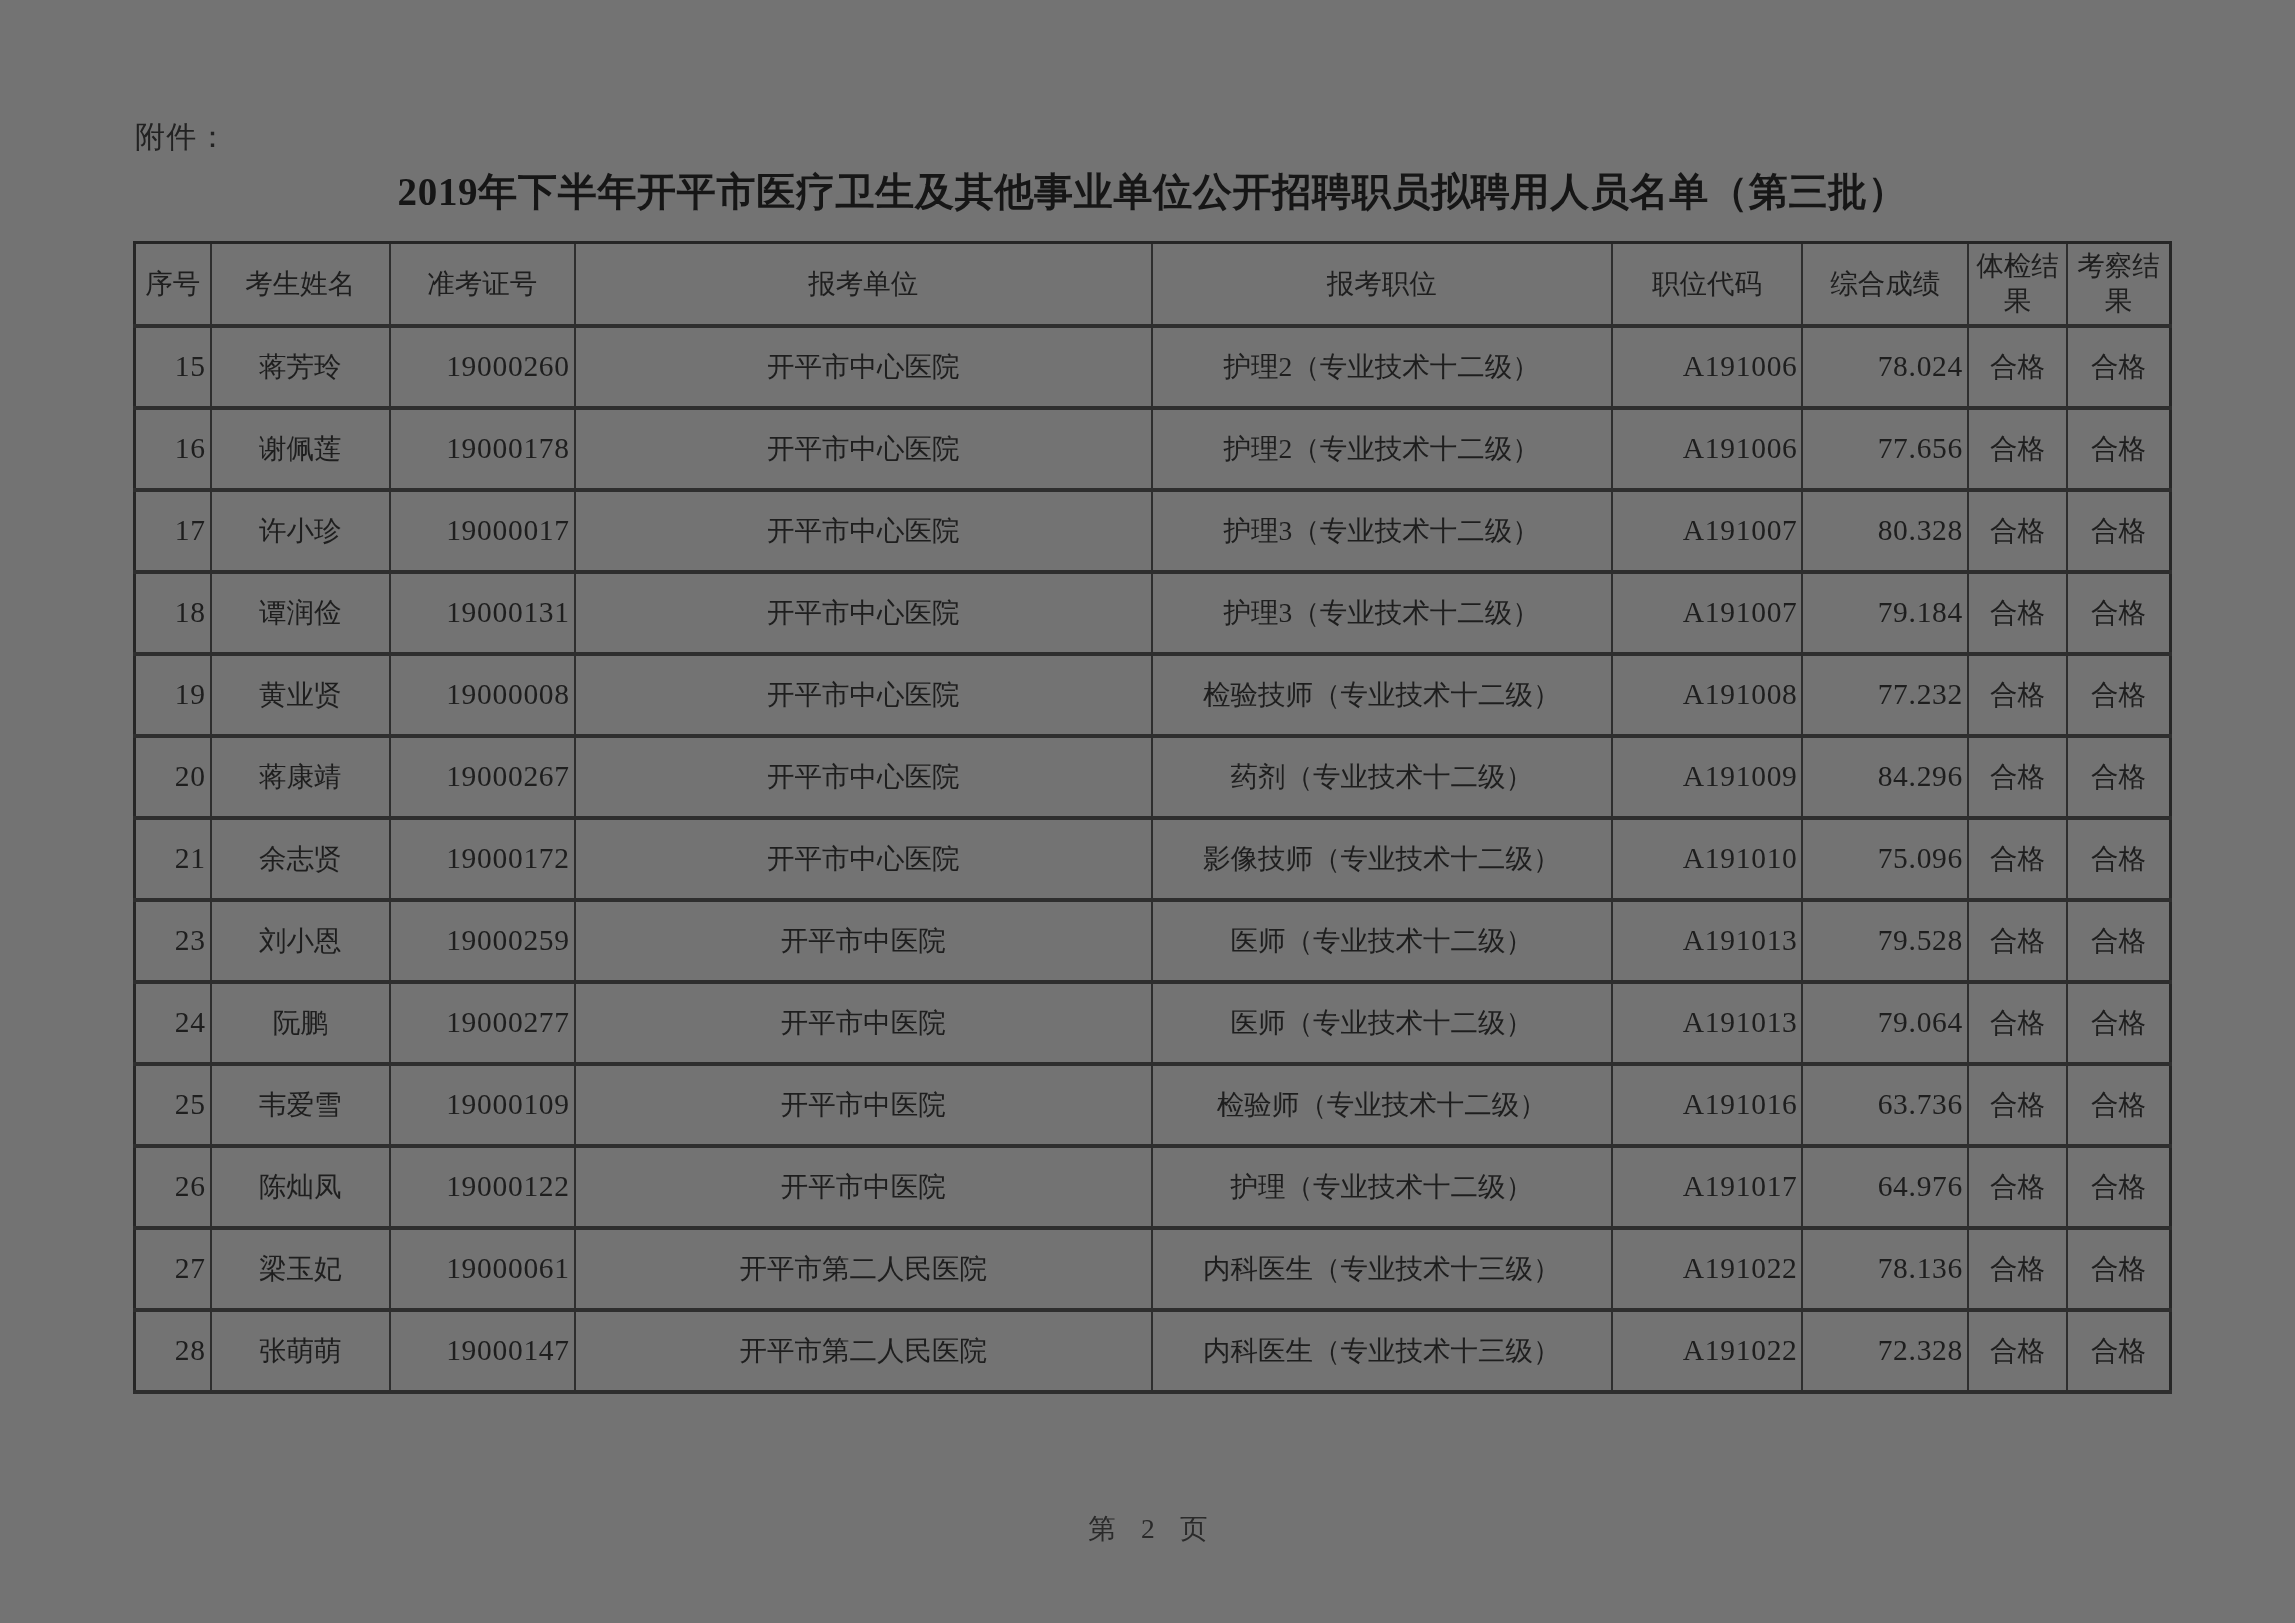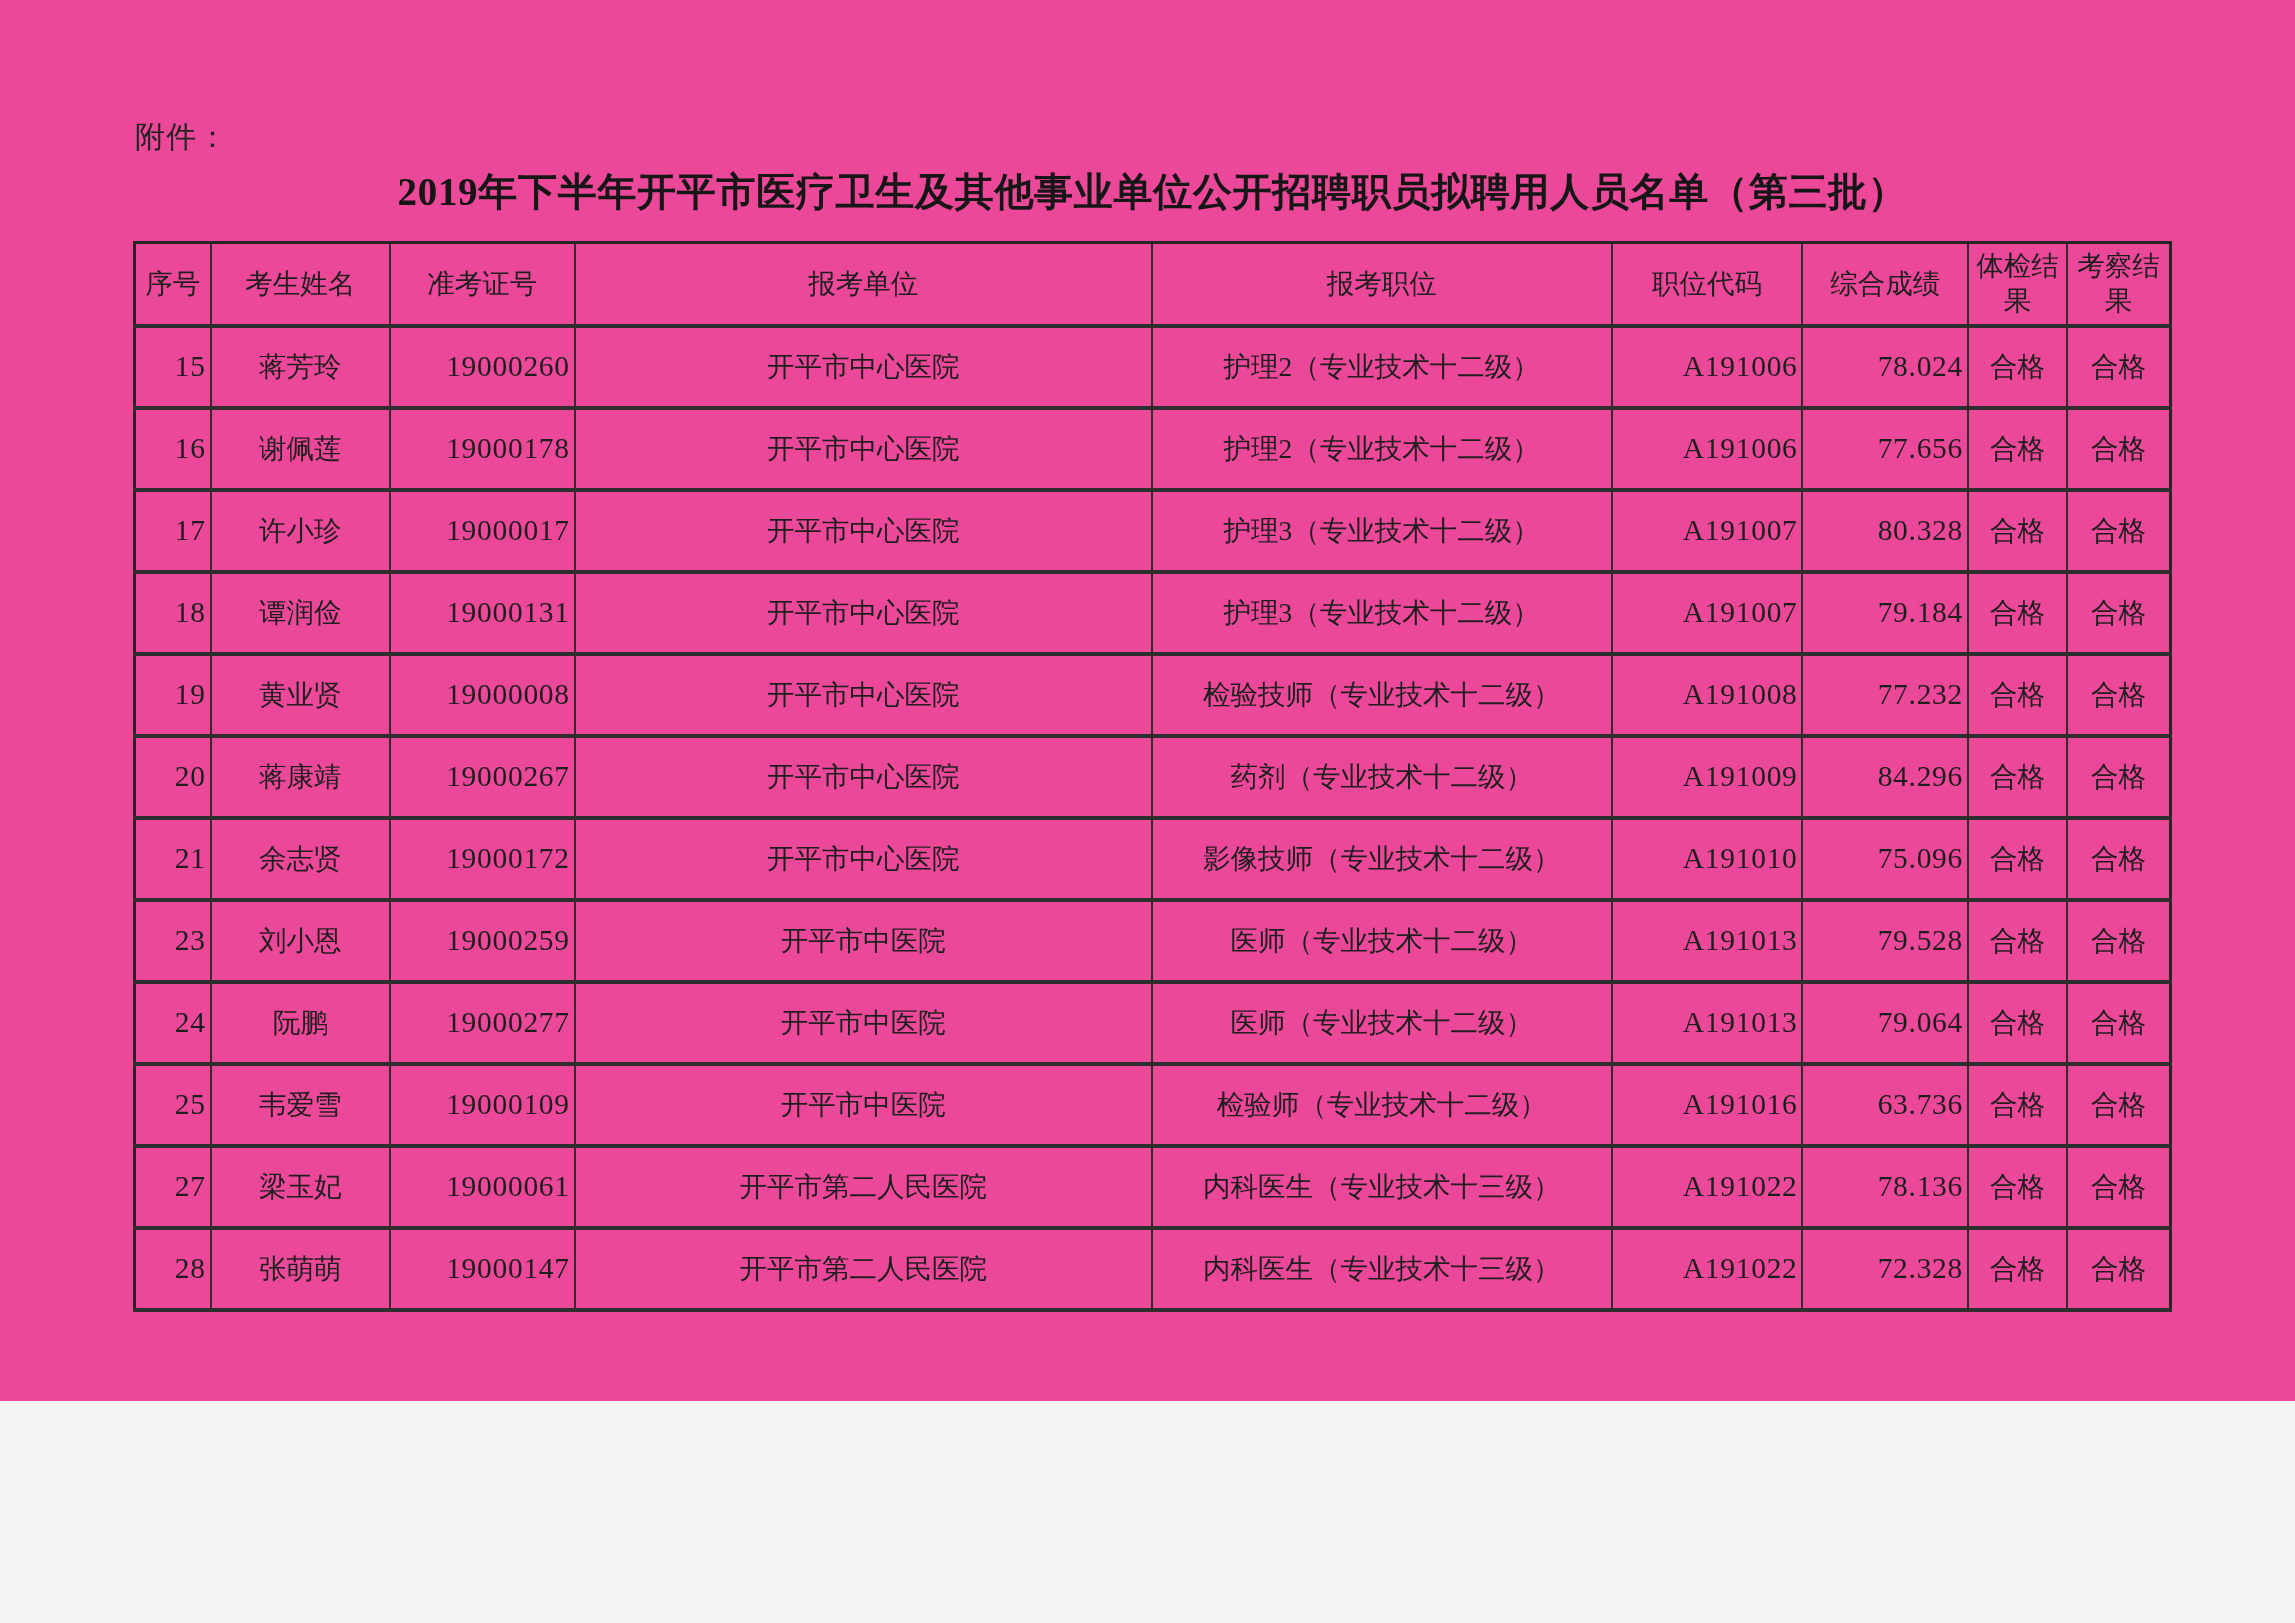--- a/index.html
+++ b/index.html
@@ -9,22 +9,22 @@
   body {
     width: 2295px;
     height: 1623px;
     background: #f4f4f2;
     font-family: "Liberation Serif", "DejaVu Serif", serif;
     color: #1c1c1c;
   }
   .page {
     position: relative;
     width: 2295px;
-    height: 1401px;
-    background: #ec4899;
+    height: 1623px;
+    background: #737373;
     overflow: hidden;
   }
   .attachment {
     position: absolute;
     left: 135px;
     top: 117px;
     font-size: 30px;
     letter-spacing: 1.3px;
     color: #222;
   }
@@ -222,20 +222,31 @@
           <td class="c1">韦爱雪</td>
           <td class="c2 num">19000109</td>
           <td class="c3">开平市中医院</td>
           <td class="c4">检验师（专业技术十二级）</td>
           <td class="c5 num">A191016</td>
           <td class="c6 num">63.736</td>
           <td class="c7">合格</td>
           <td class="c8">合格</td>
         </tr>
         <tr>
+          <td class="c0 num">26</td>
+          <td class="c1">陈灿凤</td>
+          <td class="c2 num">19000122</td>
+          <td class="c3">开平市中医院</td>
+          <td class="c4">护理（专业技术十二级）</td>
+          <td class="c5 num">A191017</td>
+          <td class="c6 num">64.976</td>
+          <td class="c7">合格</td>
+          <td class="c8">合格</td>
+        </tr>
+        <tr>
           <td class="c0 num">27</td>
           <td class="c1">梁玉妃</td>
           <td class="c2 num">19000061</td>
           <td class="c3">开平市第二人民医院</td>
           <td class="c4">内科医生（专业技术十三级）</td>
           <td class="c5 num">A191022</td>
           <td class="c6 num">78.136</td>
           <td class="c7">合格</td>
           <td class="c8">合格</td>
         </tr>

